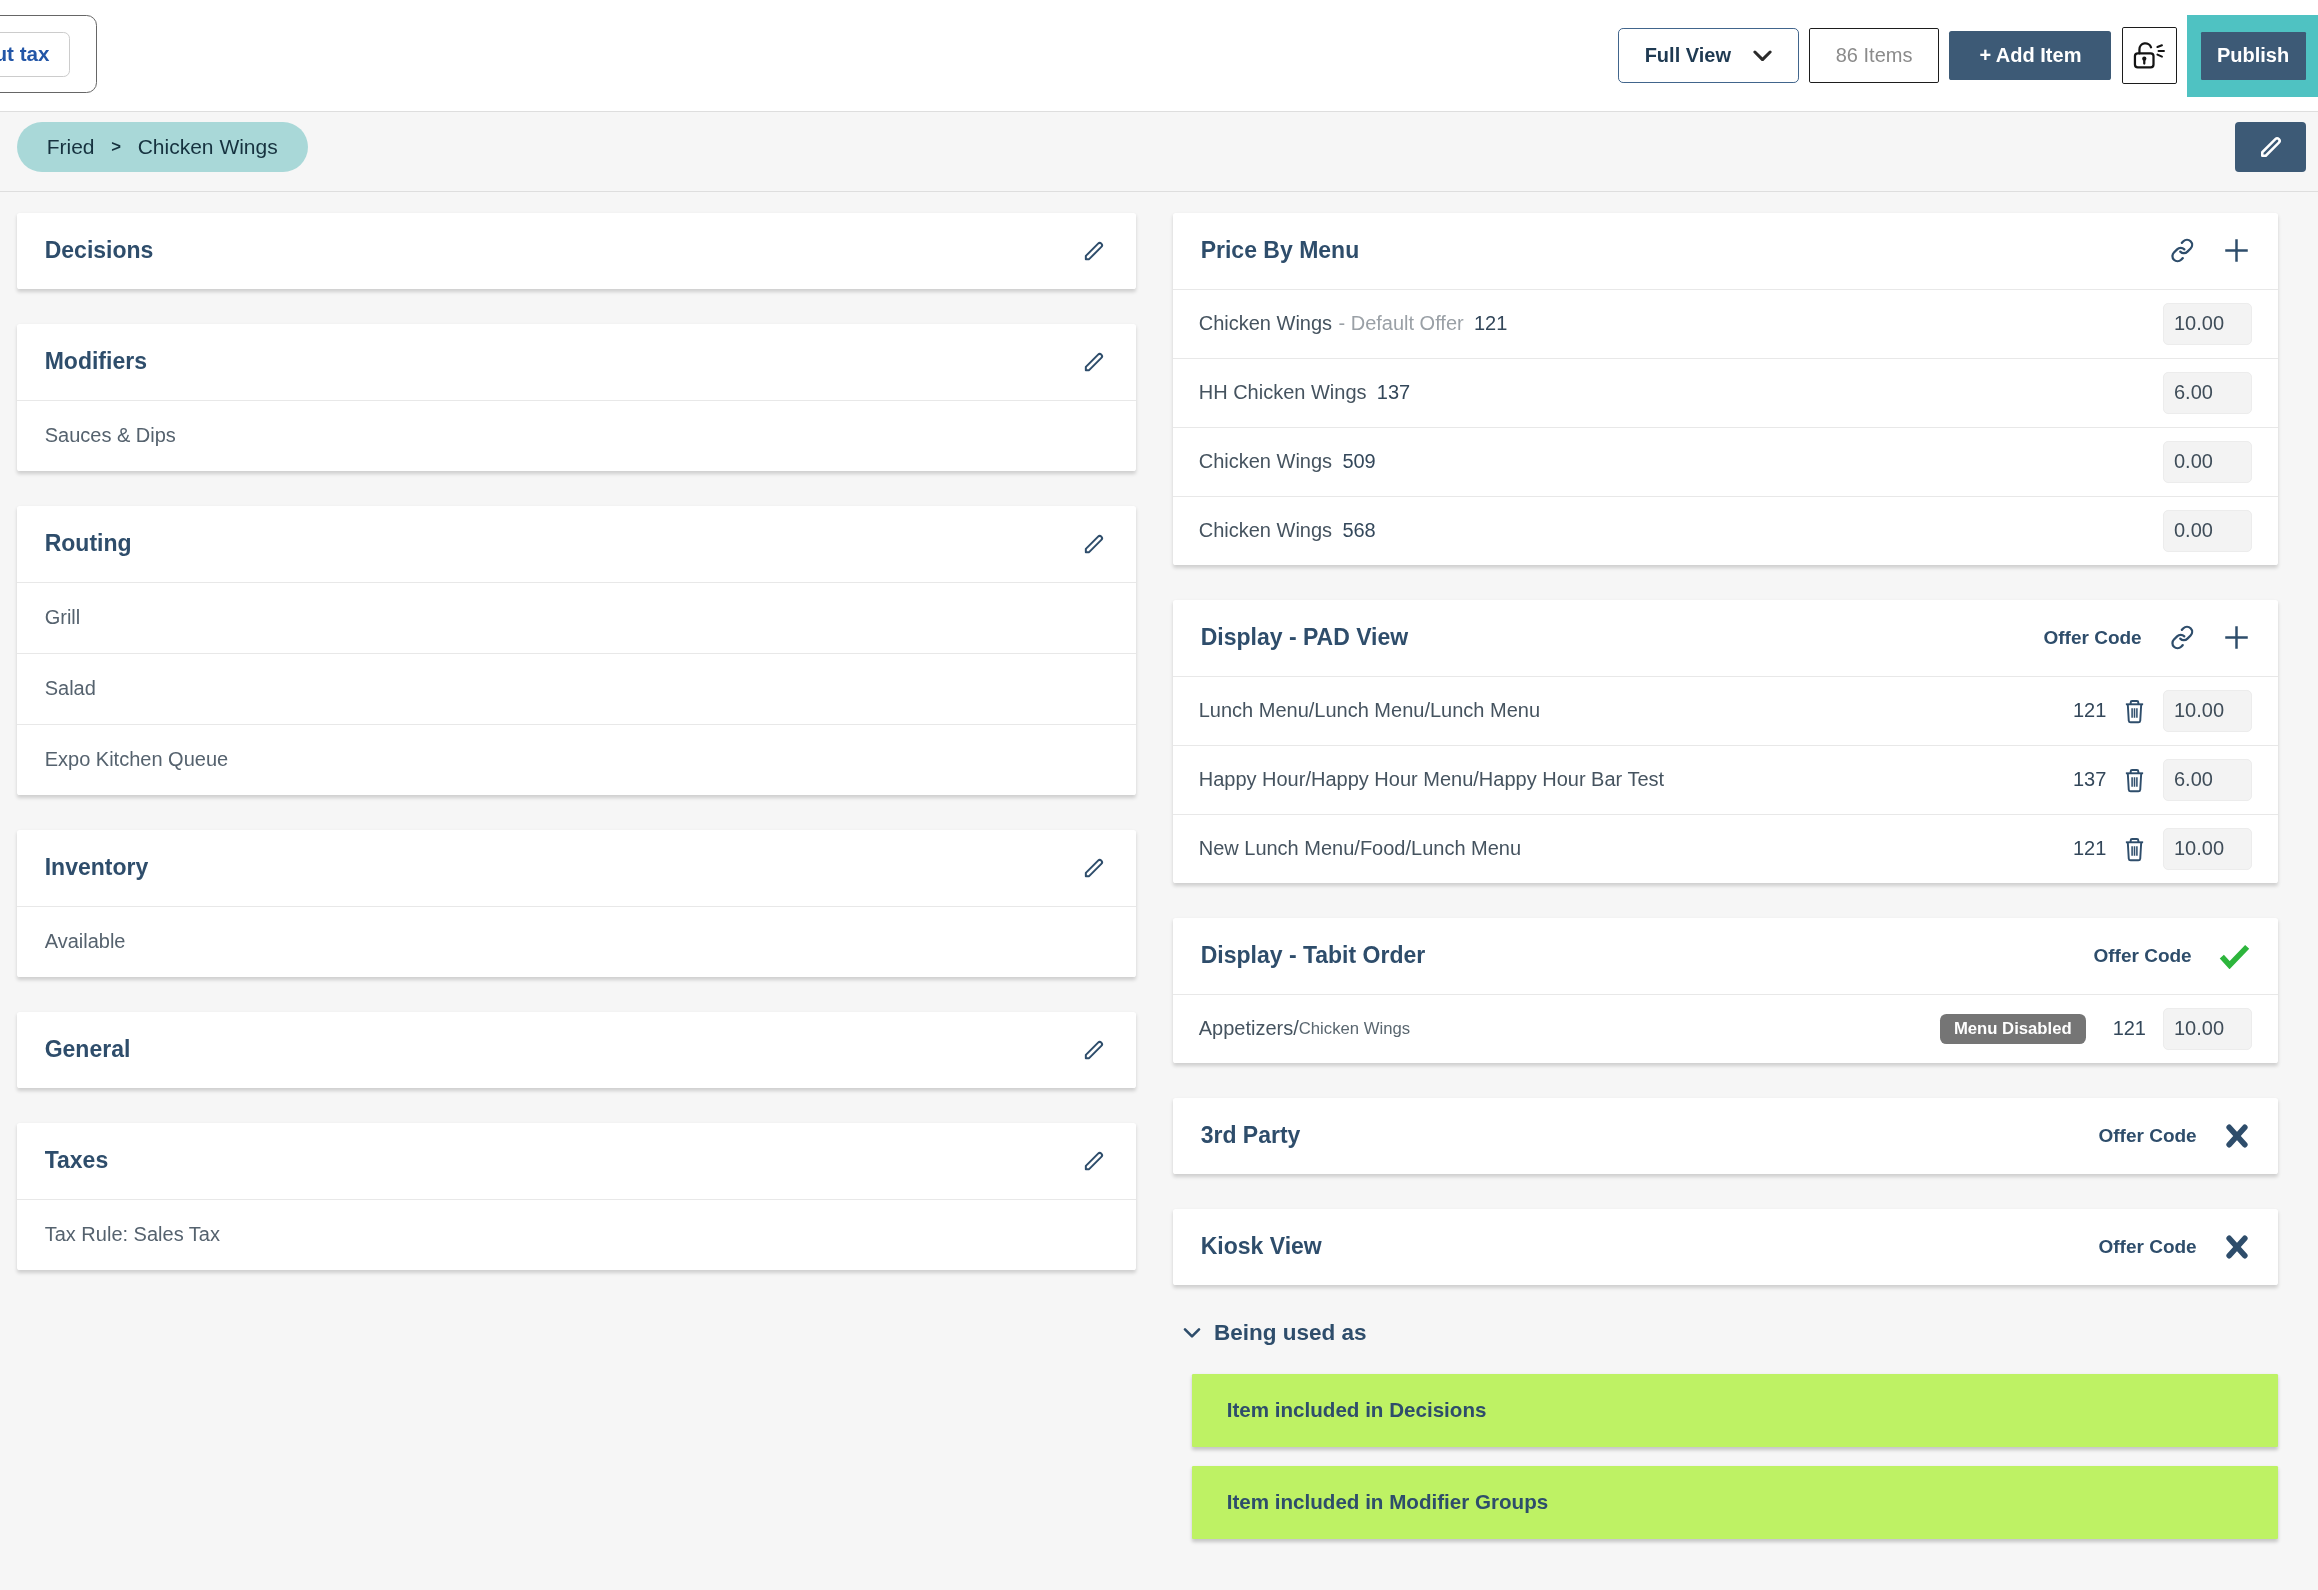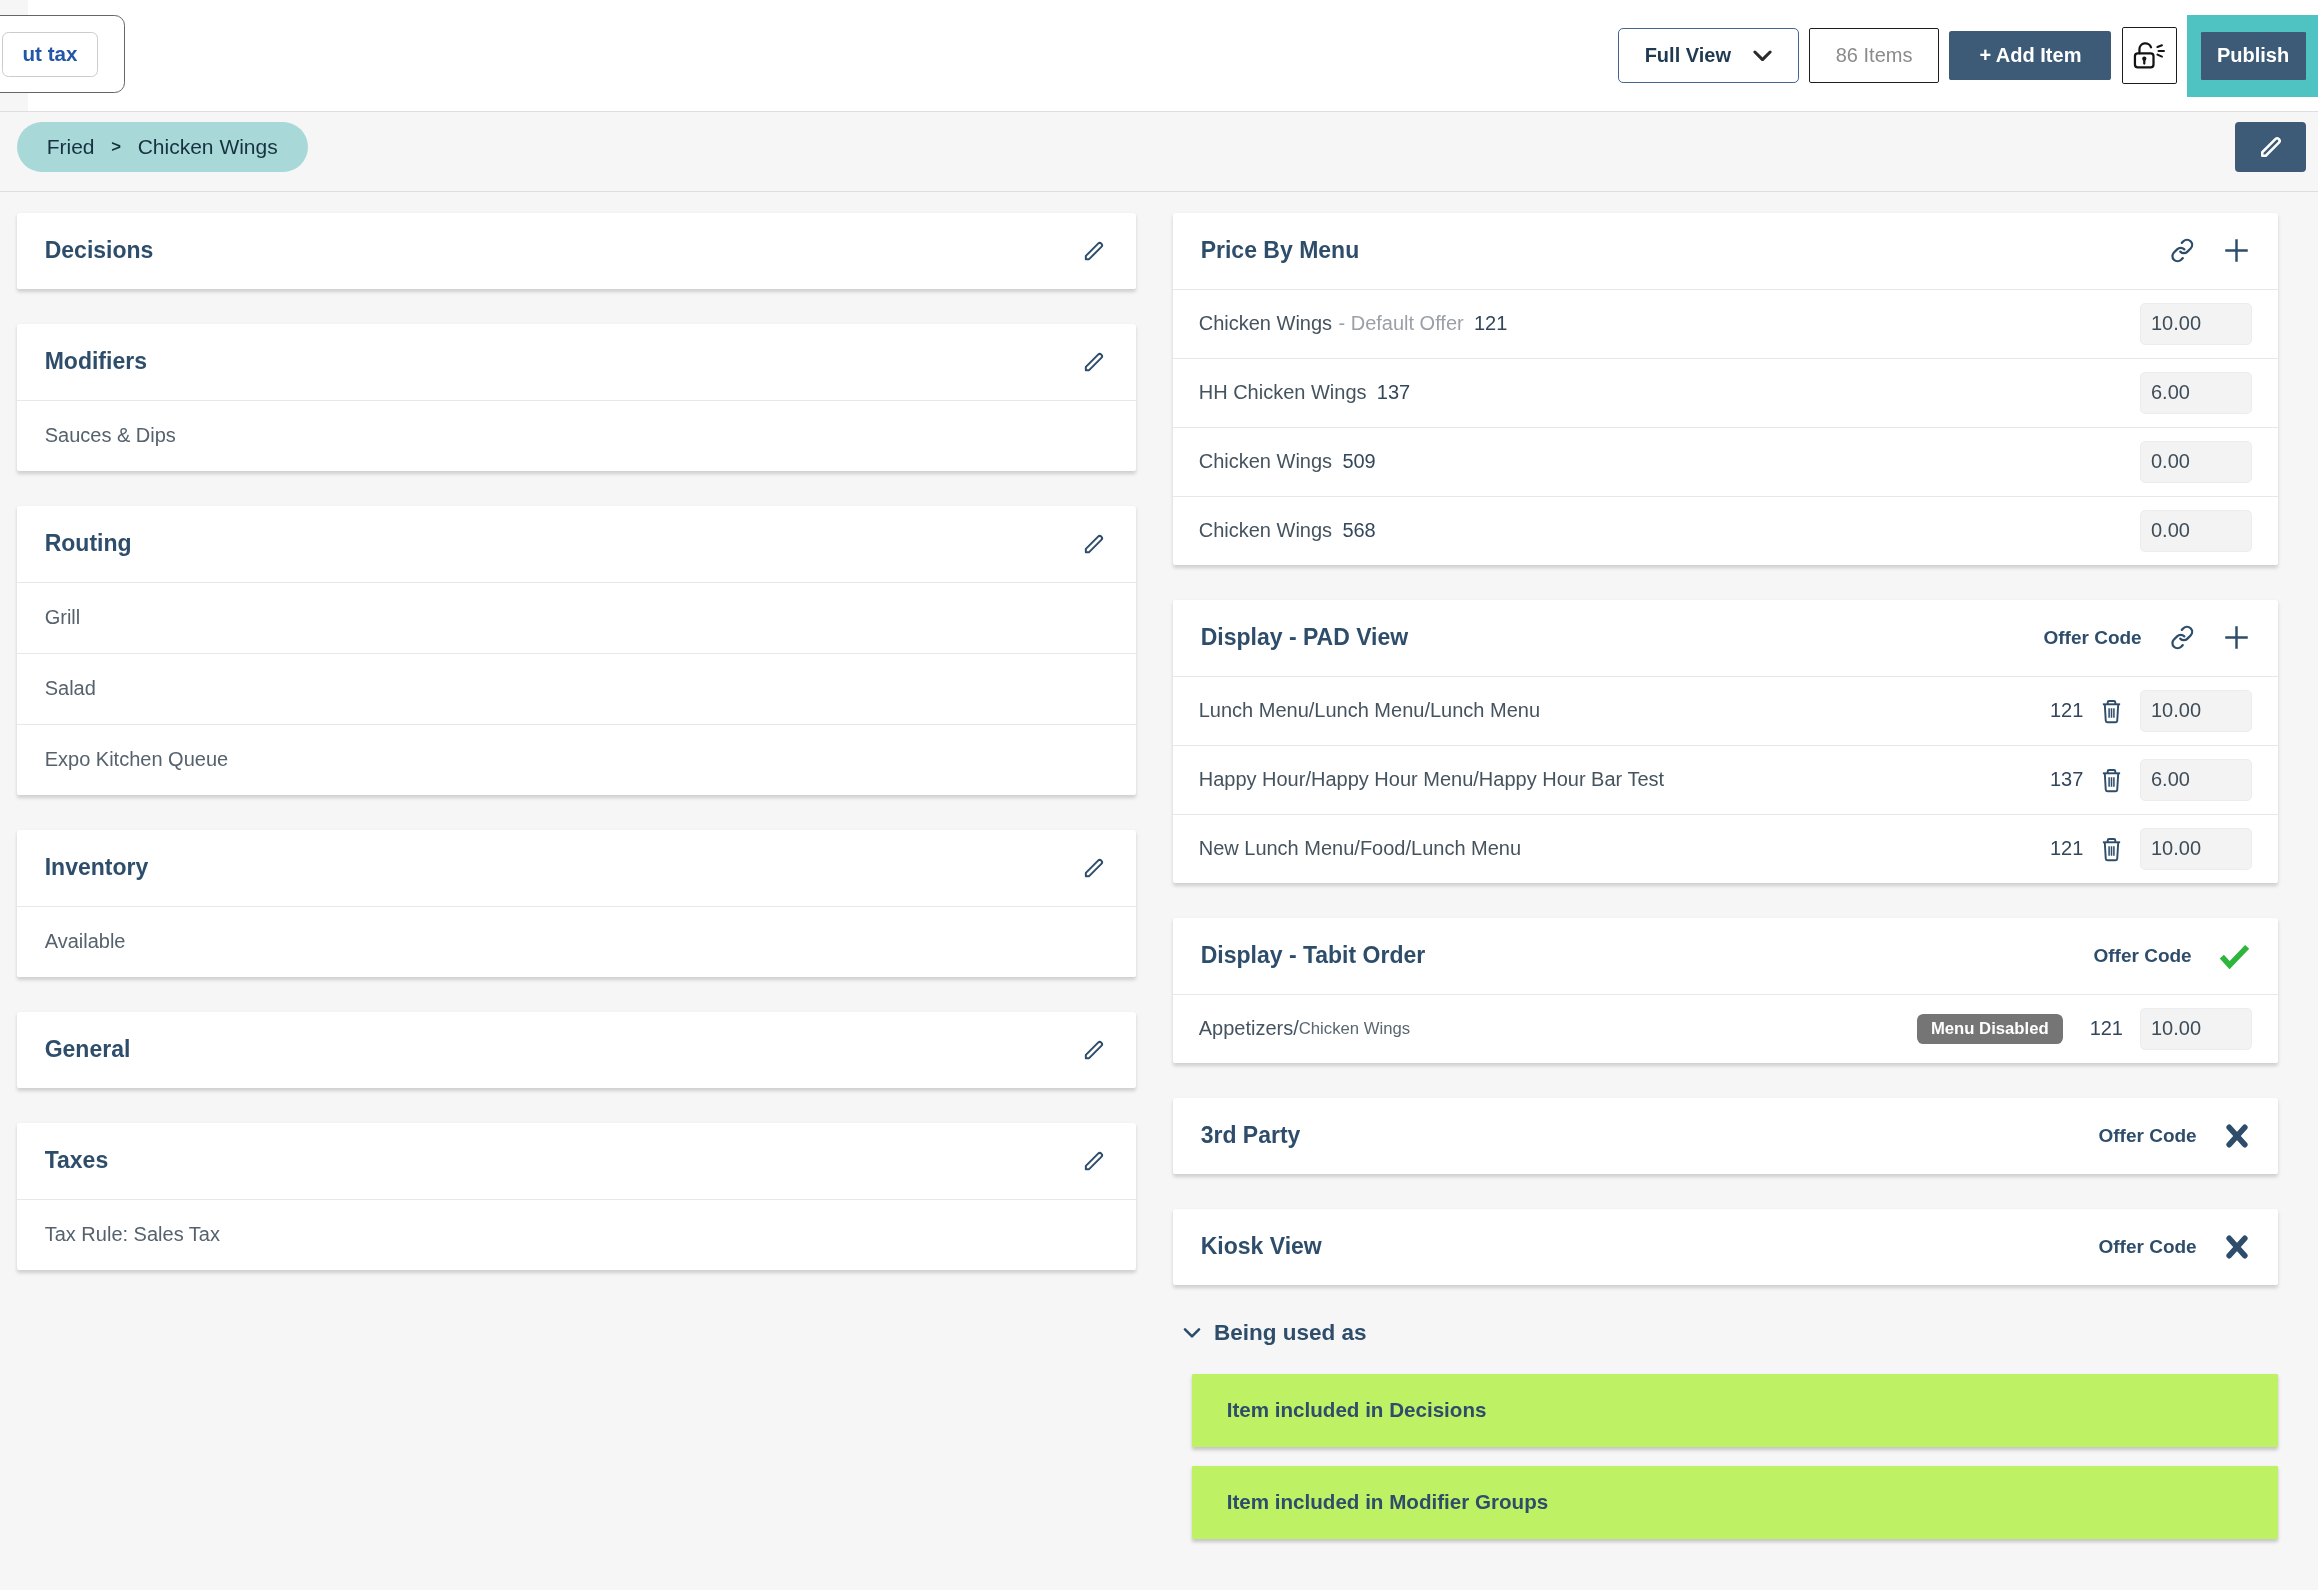--- a/index.html
+++ b/index.html
@@ -1,20 +1,20 @@
 <!DOCTYPE html>
 <html style="font-size:10.3px"><head>
 <meta charset="utf-8">
 <style>
   * { margin:0; padding:0; box-sizing:border-box; }
   html,body { width:2319px; height:1591px; overflow:hidden;
     font-family:"Liberation Sans", sans-serif; background:#f6f6f6; }
 
   
-  .toolbar { position:relative; height:111px; background:#ffffff;margin-left:28px; }
+  .toolbar { position:relative; height:111px; background:#ffffff; }
   .cut-btn-outer { position:absolute; left:-41px; top:15.4px; width:138px; height:78px;
     background:#fff; border:1.9px solid #666; border-radius:10.3px; }
   .cut-btn-inner { position:absolute; left:14px; top:15.4px; width:96px; height:45px;
     border:1.3px solid #ccc; border-radius:6.4px; display:flex; align-items:center;
     justify-content:center; color:#2356a7; font-size:20.6px; font-weight:bold; }
   .toolbar-right { position:absolute; right:0; top:27px; height:57px;
     display:flex; align-items:center; gap:10.3px; }
   .view-select { width:181px; height:55px; background:#fff; border:1.9px solid #41658c;
     border-radius:5.1px; display:flex; align-items:center; justify-content:center;
     gap:22px; color:#1f3a52; font-size:20px; font-weight:bold; cursor:pointer; }
@@ -53,21 +53,21 @@
   .hdr-right { margin-left:auto; display:flex; align-items:center; gap:27px; }
   .offer-code { font-size:19px; font-weight:bold; color:#2e4d6b; }
   .icon-btn { display:flex; align-items:center; justify-content:center; cursor:pointer;
     background:none; border:none; color:#2e4d6b; }
   .card-row { min-height:71px; display:flex; align-items:center; padding:0 28px;
     border-top:1.3px solid #e8e8e8; font-size:20px; color:#55626e; }
 
   .rrow { height:69px; display:flex; align-items:center; padding:0 26px;
     border-top:1.3px solid #e8e8e8; font-size:20px; color:#45535f; }
   .rrow-right { margin-left:auto; display:flex; align-items:center; gap:16.7px; }
-  .price-box { width:112px; height:42px; background:#f3f3f3; border:1.3px solid #ececec;
+  .price-box { width:89px; height:42px; background:#f3f3f3; border:1.3px solid #ececec;
     border-radius:5.1px; display:flex; align-items:center; padding:0 10.3px;
     font-size:20px; color:#3f4d59; cursor:text; }
   .suffix { color:#9aa0a6; margin-left:6.4px; }
   .code { color:#33475a; margin-left:10.3px; }
   .path-sub { font-size:16.7px; color:#5a6770; }
   .badge { background:#757575; color:#fff; font-size:16.7px; font-weight:bold;
     padding:5px 14px; border-radius:6.4px; white-space:nowrap; }
 
   
   .bu-header { display:flex; align-items:center; gap:13px; margin:16.7px 0 28px 10.3px;

